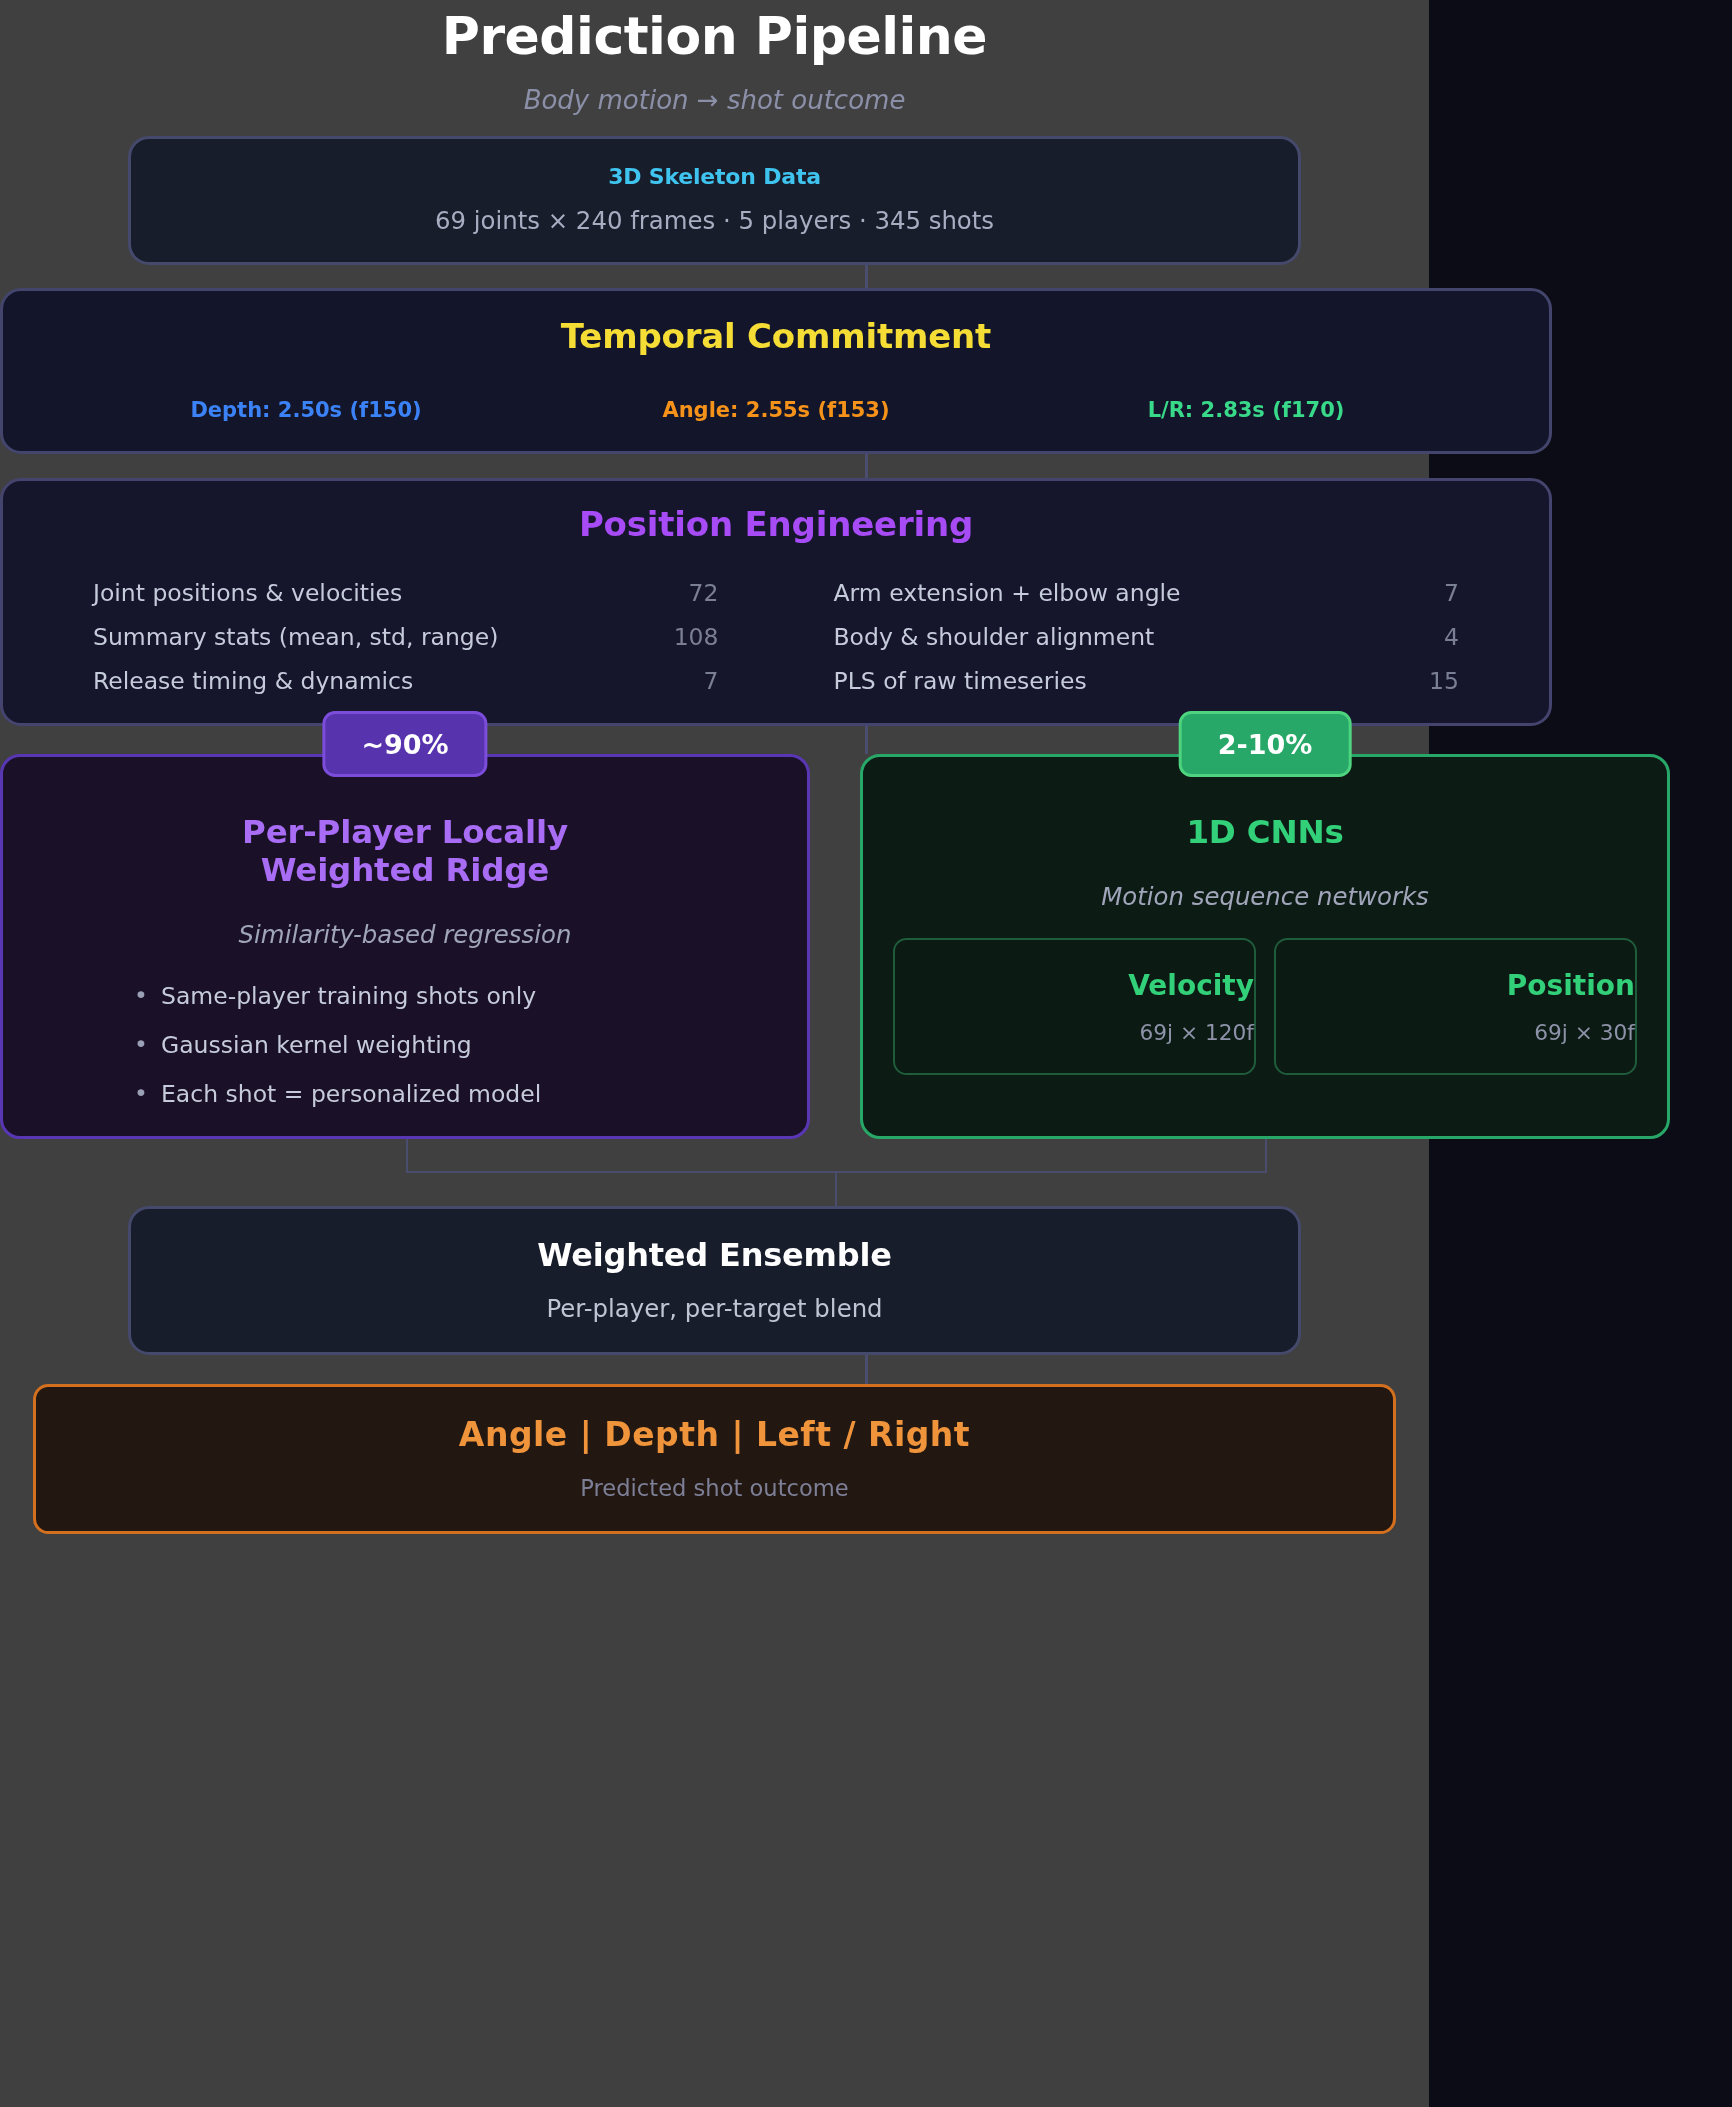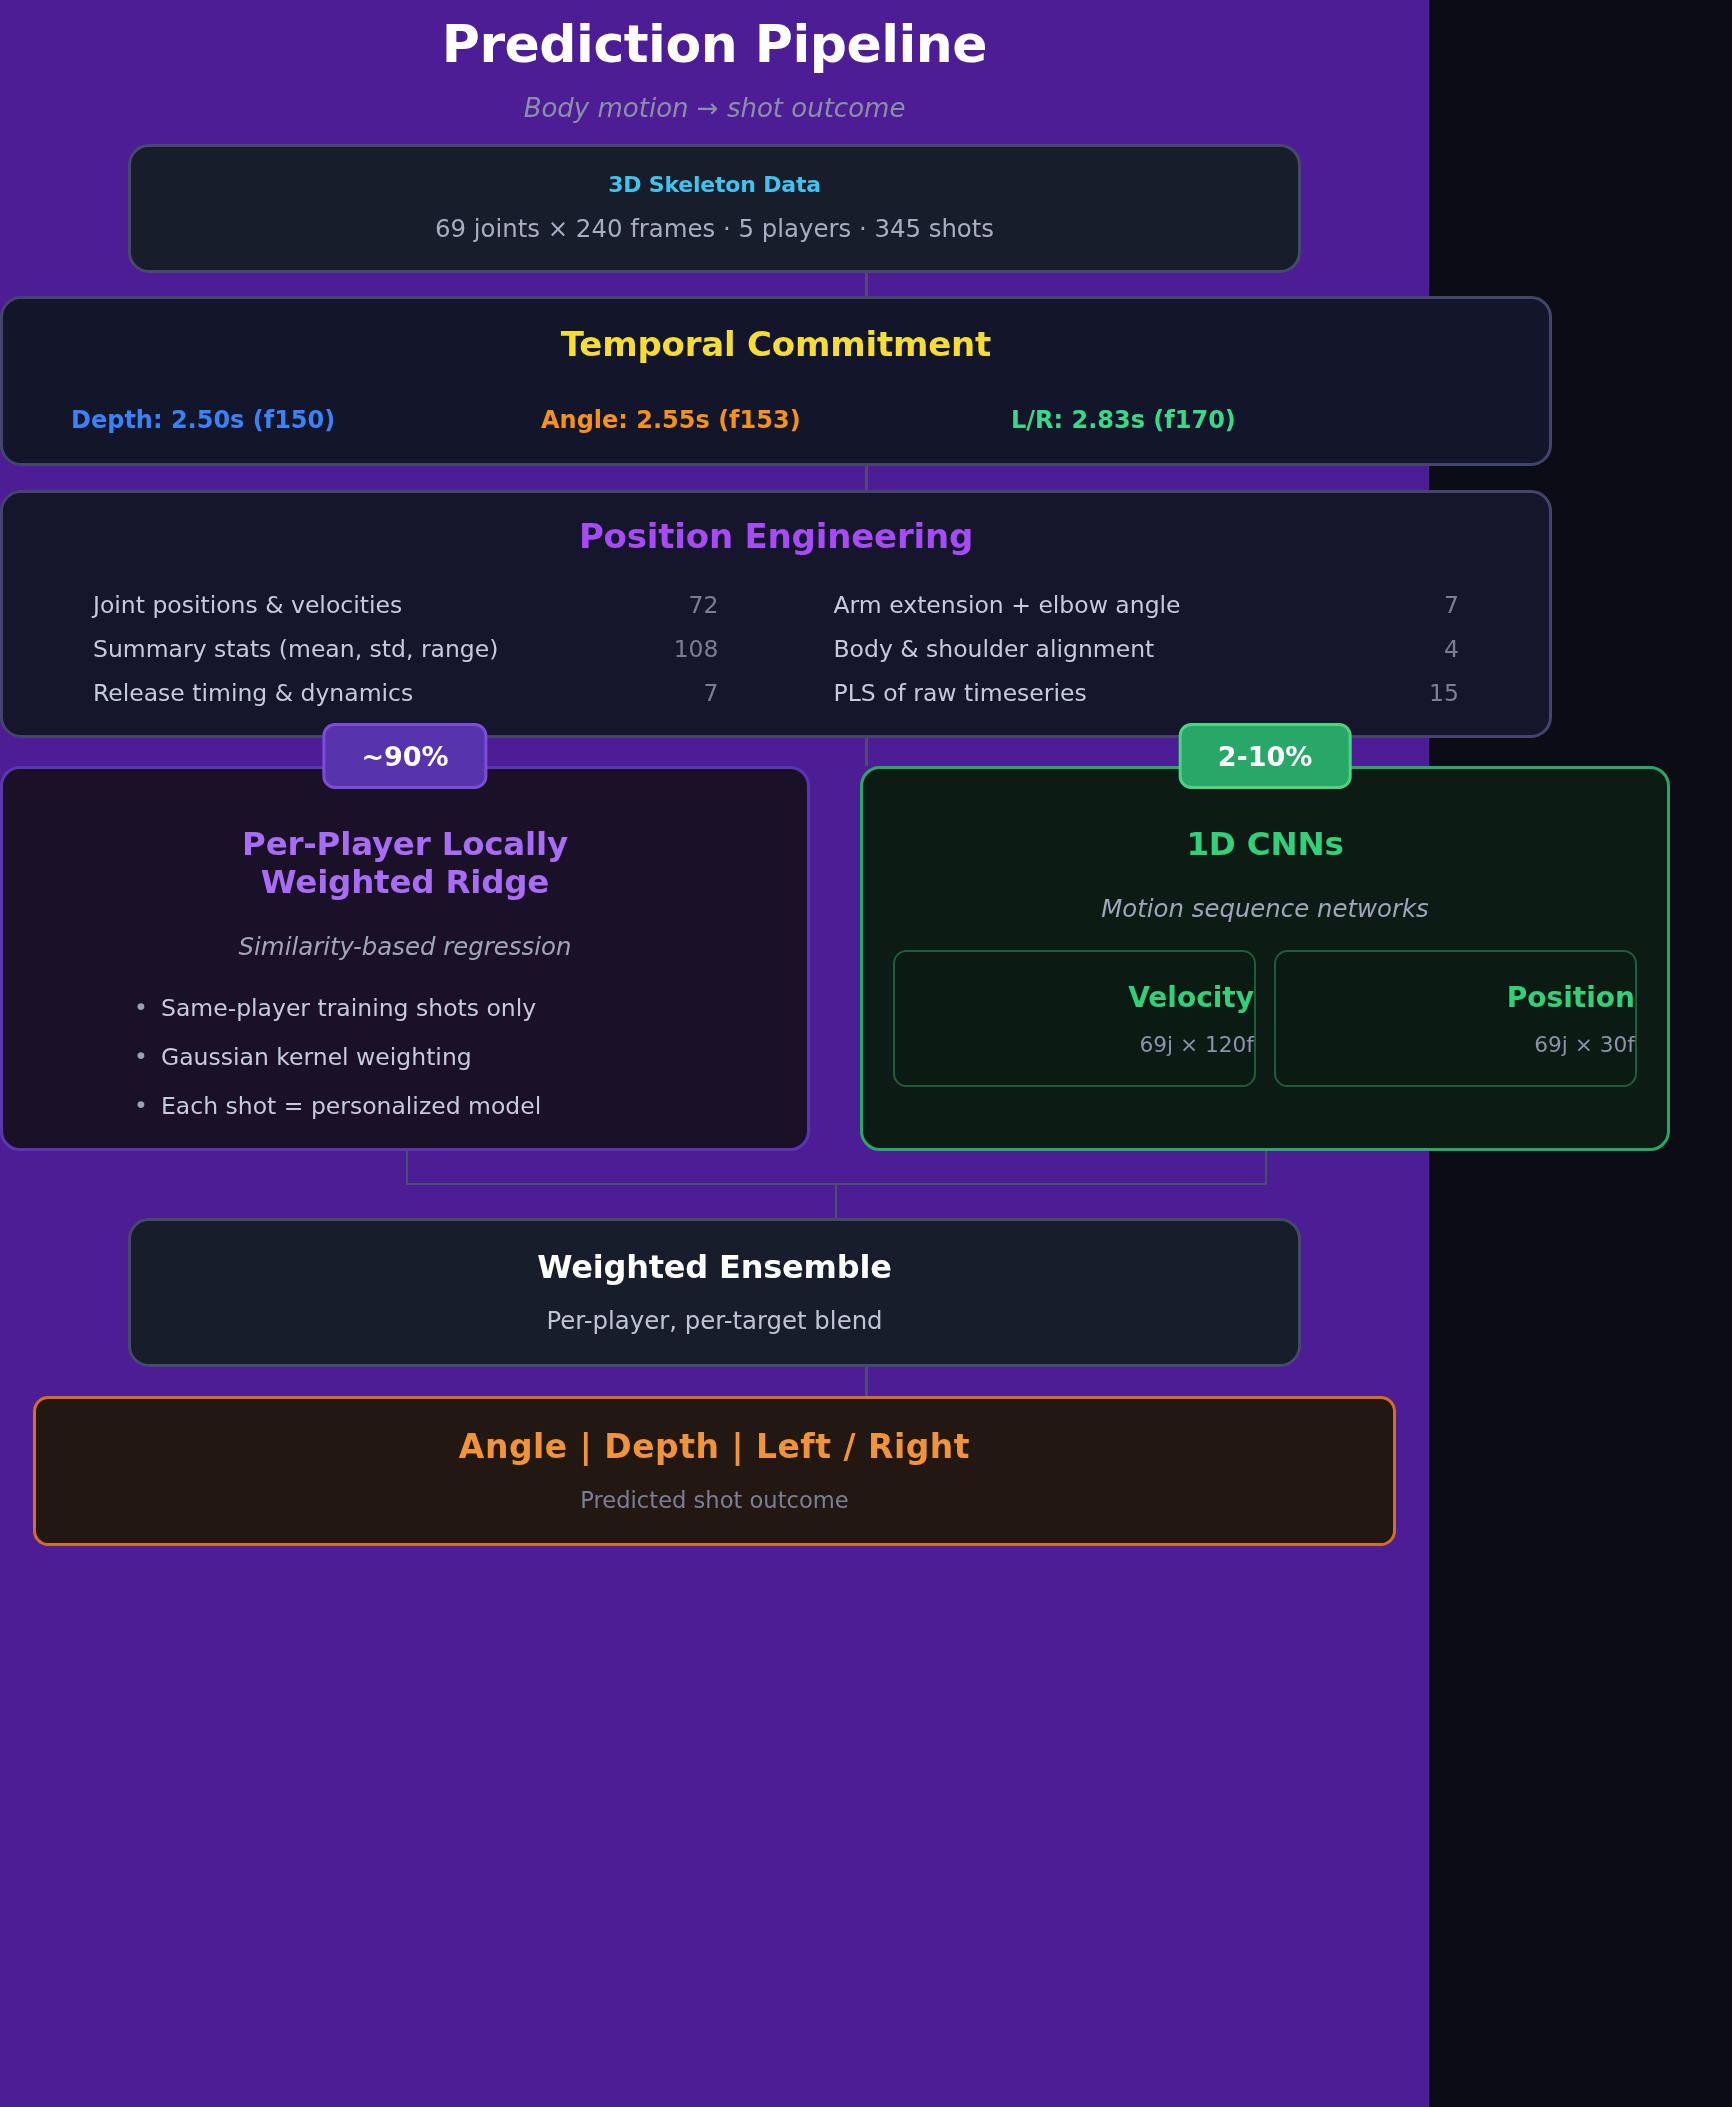--- a/index.html
+++ b/index.html
@@ -12,22 +12,22 @@
   body {
     font-family: "DejaVu Sans", "Liberation Sans", sans-serif;
     color: #e8e8f0;
     padding: 0 0 36px 0;
   }
 
   .page {
     width: 1429px;
     min-height: 2108px;
     position: relative;
-    background: #4c1d95;
-    padding-top: 10px;
+    background: #404040;
+    padding-top: 2px;
   }
 
   
   .hdr { text-align: center; }
   .hdr-title {
     font-size: 52px;
     font-weight: bold;
     color: #ffffff;
     letter-spacing: -0.5px;
     padding-top: 3.6px;
@@ -73,21 +73,21 @@
     margin: 0 auto;
   }
   .c-temporal .t {
     font-size: 34px; font-weight: bold; color: #f5dd36; text-align: center;
     letter-spacing: -0.2px;
   }
   .temporal-grid {
     display: flex; margin-top: 42px; padding: 0 68px;
   }
   .temporal-grid .tg-cell {
-    flex: 1; text-align: left; font-size: 24px; font-weight: bold;
+    flex: 1; text-align: center; font-size: 21px; font-weight: bold;
   }
 
   
   .c-feature {
     width: 1552px;
     background: #15152b;
     border: 3.2px solid #44446e;
     border-radius: 21px;
     padding: 23.5px 0 28px 0;
     margin: 0 auto;

